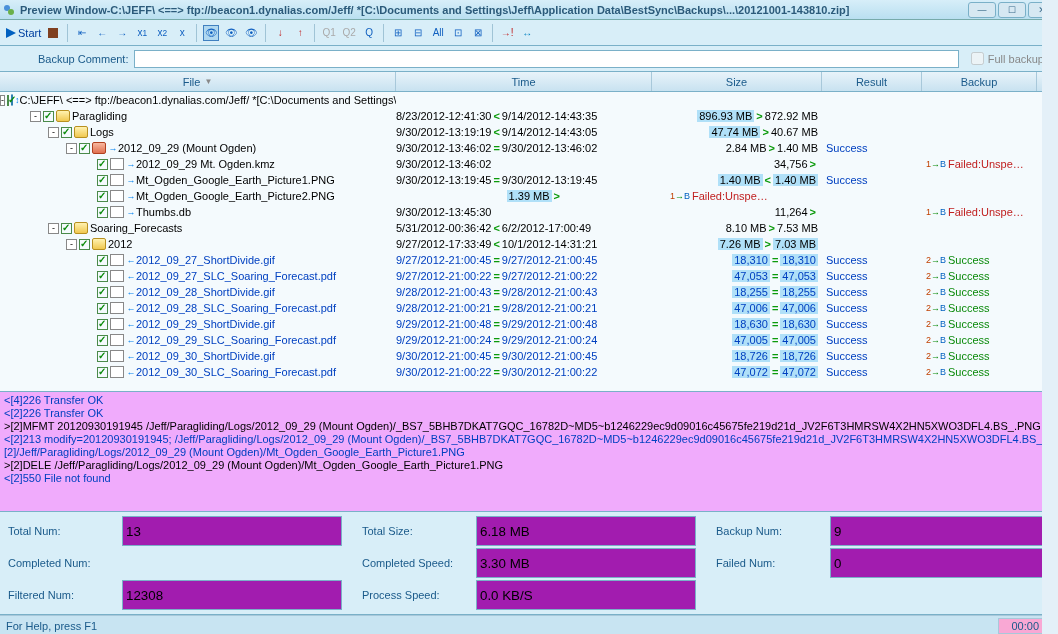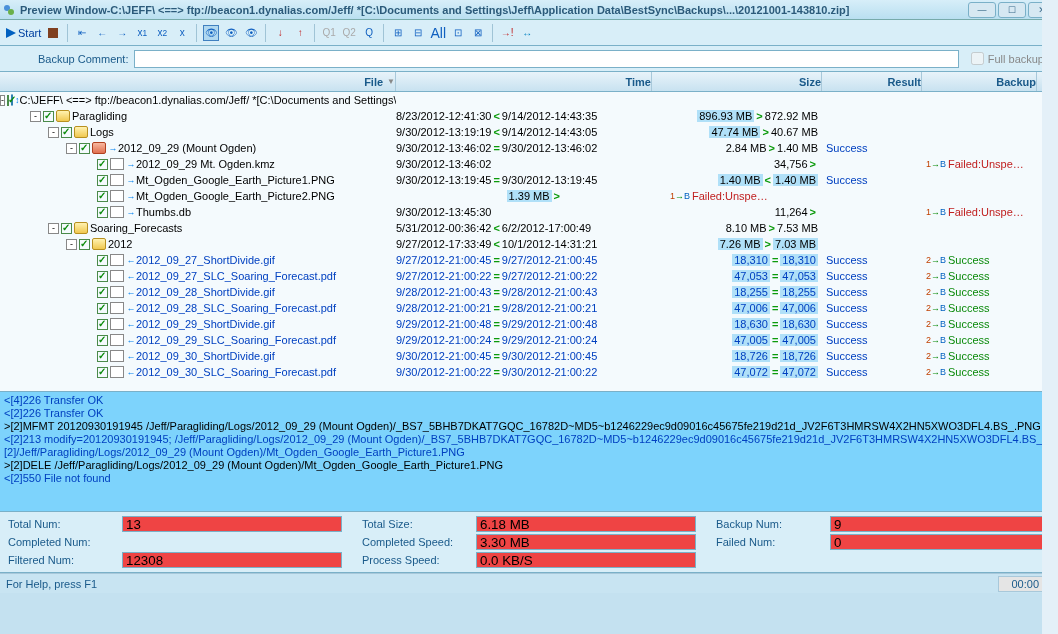--- a/index.html
+++ b/index.html
@@ -13,21 +13,21 @@
 .tb-btn { width: 16px; height: 16px; display: flex; align-items: center; justify-content: center; font-size: 10px; color: #1060c0; cursor: pointer; }
 .tb-sep { width: 1px; height: 18px; background: #a0c4d6; margin: 0 2px; }
 .start-btn { display: flex; align-items: center; gap: 2px; color: #0040a0; cursor: pointer; }
 .start-btn svg { width: 10px; height: 10px; }
 .comment-row { height: 26px; background: #d8eef8; display: flex; align-items: center; padding: 2px 8px; border-bottom: 1px solid #7ab0c8; }
 .comment-row label { color: #1a5a8a; margin-right: 6px; padding-left: 30px; }
 .comment-input { flex: 1; height: 18px; border: 1px solid #7ab0c8; background: #fff; padding: 0 3px; margin-right: 12px; }
 .fullbk { display: flex; align-items: center; color: #888; margin-right: 6px; }
 .fullbk input { margin-right: 4px; }
 .headers { height: 20px; background: linear-gradient(#e8f3fa,#c8e2f0); display: flex; border-bottom: 1px solid #7ab0c8; }
-.hcol { border-right: 1px solid #a8c8da; display: flex; align-items: center; justify-content: flex-end; color: #1a5a8a; position: relative; font-weight: bold; }
+.hcol { border-right: 1px solid #a8c8da; display: flex; align-items: center; justify-content: center; color: #1a5a8a; position: relative; }
 .tree { background: #f4fafd; height: 300px; overflow: auto; position: relative; border-bottom: 1px solid #7ab0c8; }
 .tree-inner { position: relative; }
 .row { height: 16px; display: flex; align-items: center; white-space: nowrap; position: relative; }
 .cell-file { width: 396px; display: flex; align-items: center; overflow: hidden; }
 .cell-time { width: 256px; display: flex; align-items: center; color: #000; }
 .cell-size { width: 170px; display: flex; align-items: center; justify-content: flex-end; padding-right: 4px; }
 .cell-result { width: 100px; display: flex; align-items: center; color: #0040c0; padding-left: 4px; }
 .cell-backup { width: 115px; display: flex; align-items: center; padding-left: 4px; }
 .indent { display: inline-block; }
 .exp { width: 11px; height: 11px; border: 1px solid #888; background: #fff; display: inline-flex; align-items: center; justify-content: center; font-size: 9px; line-height: 1; margin-right: 2px; cursor: pointer;}
@@ -38,29 +38,29 @@
 .fico.root { background: linear-gradient(#a0d8f0,#60a8d0); border: 1px solid #3080b0; border-radius: 2px; }
 .fico.file { background: #fff; border: 1px solid #888; }
 .fico.redfolder { background: linear-gradient(#f8b8a0,#e07050); border: 1px solid #b04020; border-radius: 2px; }
 .arrow-sync { display: inline-block; width: 10px; font-size: 9px; color: #0080f0; text-align: center; vertical-align: middle; }
 .blue { color: #0040c0; }
 .red { color: #c02020; }
 .black { color: #000; }
 .hl { background: #b0e0f8; padding: 0 2px; }
 .gt { color: #0a9a0a; font-weight: bold; padding: 0 2px; }
 .eq { color: #0a9a0a; font-weight: bold; padding: 0 2px; }
-.log { background: #7dd3fc; height: 120px; overflow: auto; padding: 2px 4px; border-bottom: 1px solid #7ab0c8; line-height: 13px; }
+.log { background: #f0abfc; height: 120px; overflow: auto; padding: 2px 4px; border-bottom: 1px solid #7ab0c8; line-height: 13px; }
 .log .l { white-space: nowrap; }
 .stats { background: #d8eef8; padding: 4px 8px; display: grid; grid-template-columns: 1fr 1fr 1fr; gap: 2px 20px; border-bottom: 1px solid #7ab0c8; }
 .stat { display: flex; align-items: center; }
 .stat label { width: 110px; text-align: left; margin-right: 4px; color: #1a5a8a; }
-.stat input { flex: 1; height: 16px; border: 1px solid #7ab0c8; background: #ef4444; padding: 0 3px; }
+.stat input { flex: 1; height: 30px; border: 1px solid #7ab0c8; background: #a21caf; padding: 0 3px; }
 .status { height: 20px; background: #c8e4f2; display: flex; align-items: center; padding: 0 6px; color: #1a5a8a; border-top: 1px solid #a8c8da;}
 .status .spacer { flex: 1; }
-.status .time { border: 1px solid #a8c8da; padding: 1px 12px; background: #e5e5e5;}
+.status .time { border: 1px solid #a8c8da; padding: 1px 12px; background: #f9a8d4;}
 .scroll-track { position: absolute; right: 0; top: 0; bottom: 0; width: 16px; background: #e4f0f8; }
 .bk-icon { font-size: 9px; margin-right: 2px; }
 .bk-r { color: #c04000; }
 .bk-g { color: #0a8a0a; }
 .bk-b { color: #0060c0; }
 </style>
 </head>
 <body>
 
 <div class="titlebar">
@@ -104,21 +104,21 @@
   <div class="tb-sep"></div>
   <div class="tb-btn" style="color:#c02020">↓</div>
   <div class="tb-btn" style="color:#c02020">↑</div>
   <div class="tb-sep"></div>
   <div class="tb-btn" style="color:#aaa">Q1</div>
   <div class="tb-btn" style="color:#aaa">Q2</div>
   <div class="tb-btn">Q</div>
   <div class="tb-sep"></div>
   <div class="tb-btn">⊞</div>
   <div class="tb-btn">⊟</div>
-  <div class="tb-btn" style="font-size:14px">All</div>
+  <div class="tb-btn" style="font-size:10px">All</div>
   <div class="tb-btn">⊡</div>
   <div class="tb-btn">⊠</div>
   <div class="tb-sep"></div>
   <div class="tb-btn" style="color:#c02020">→!</div>
   <div class="tb-btn" style="color:#0080c0">↔</div>
 </div>
 
 <div class="comment-row">
   <label>Backup Comment:</label>
   <input class="comment-input" value="" style="">

